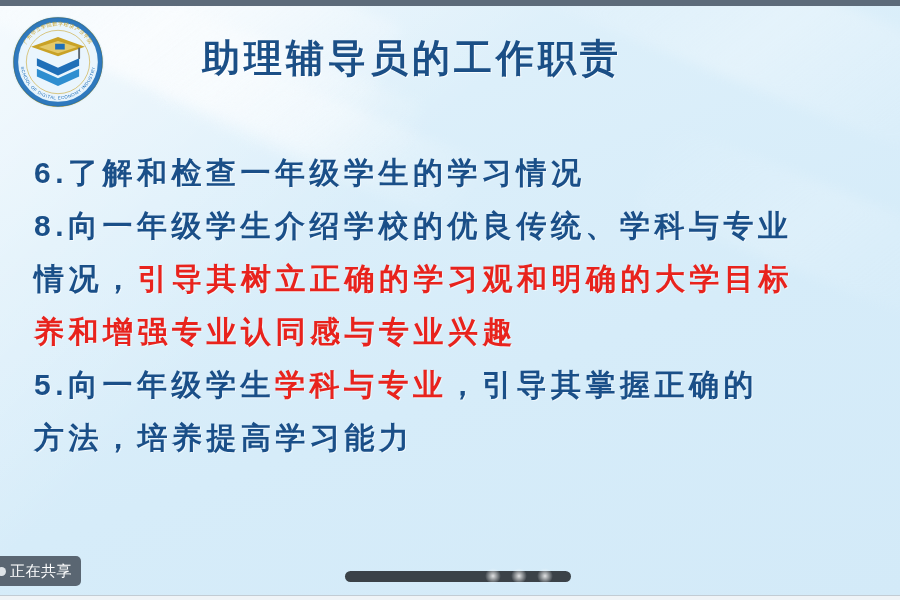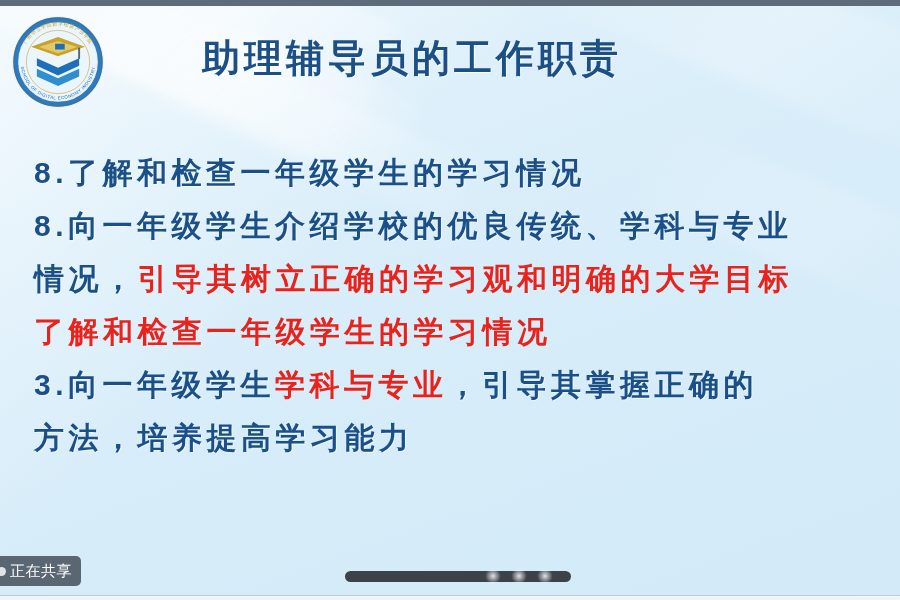--- a/index.html
+++ b/index.html
@@ -173,25 +173,25 @@
       <rect x="71" y="35" width="2" height="12" rx="1" fill="#5a6672"></rect>
 
       <polygon points="28,46 50,56 72,46 72,54 50,64 28,54" fill="#1f6fb8"></polygon>
       <polygon points="28,57 50,67 72,57 72,65 50,75 28,65" fill="#2f8ed0"></polygon>
     </svg>
   </div>
 
   <div class="title">助理辅导员的工作职责</div>
 
   <div class="body-block">
-    <div class="line"><span class="seg-blue">8.了解和检查一年级学生的学习情况</span></div>
+    <div class="line"><span class="seg-blue">6.了解和检查一年级学生的学习情况</span></div>
     <div class="line"><span class="seg-blue">8.向一年级学生介绍学校的优良传统、学科与专业</span></div>
     <div class="line"><span class="seg-blue">情况，</span><span class="seg-red">引导其树立正确的学习观和明确的大学目标</span></div>
-    <div class="line"><span class="seg-red">了解和检查一年级学生的学习情况</span></div>
-    <div class="line"><span class="seg-blue">3.向一年级学生</span><span class="seg-red">学科与专业</span><span class="seg-blue">，引导其掌握正确的</span></div>
+    <div class="line"><span class="seg-red">养和增强专业认同感与专业兴趣</span></div>
+    <div class="line"><span class="seg-blue">5.向一年级学生</span><span class="seg-red">学科与专业</span><span class="seg-blue">，引导其掌握正确的</span></div>
     <div class="line"><span class="seg-blue">方法，培养提高学习能力</span></div>
   </div>
 
   <div class="share-badge">
     <span class="dot"></span>
     <span>正在共享</span>
   </div>
 
   <div class="home-indicator">
     <span class="hi-glint hi-g1"></span>

